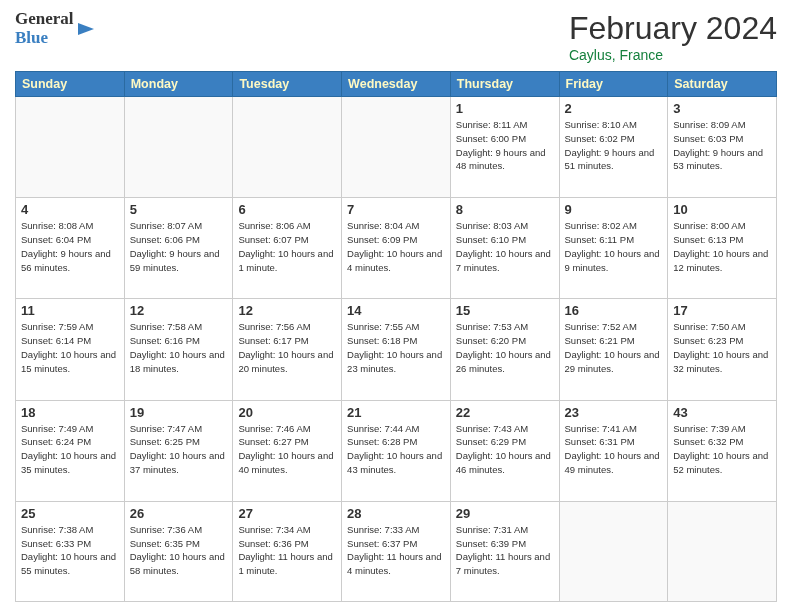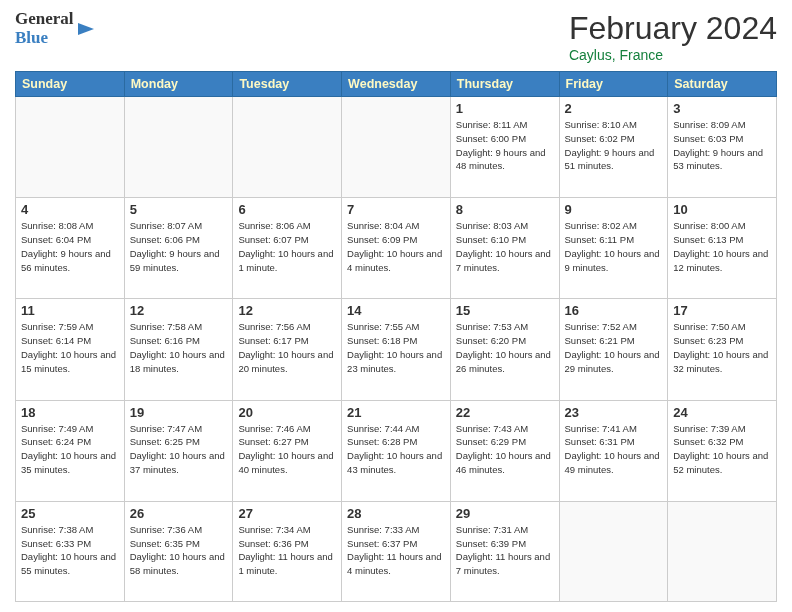--- a/index.html
+++ b/index.html
@@ -216,21 +216,21 @@
           </td>
           <td>
             <span class="day-number">22</span>
             <div class="day-info">Sunrise: 7:43 AM<br>Sunset: 6:29 PM<br>Daylight: 10 hours and 46 minutes.</div>
           </td>
           <td>
             <span class="day-number">23</span>
             <div class="day-info">Sunrise: 7:41 AM<br>Sunset: 6:31 PM<br>Daylight: 10 hours and 49 minutes.</div>
           </td>
           <td>
-            <span class="day-number">24</span>
+            <span class="day-number">43</span>
             <div class="day-info">Sunrise: 7:39 AM<br>Sunset: 6:32 PM<br>Daylight: 10 hours and 52 minutes.</div>
           </td>
         </tr>
         <tr class="last-row">
           <td>
             <span class="day-number">25</span>
             <div class="day-info">Sunrise: 7:38 AM<br>Sunset: 6:33 PM<br>Daylight: 10 hours and 55 minutes.</div>
           </td>
           <td>
             <span class="day-number">26</span>

